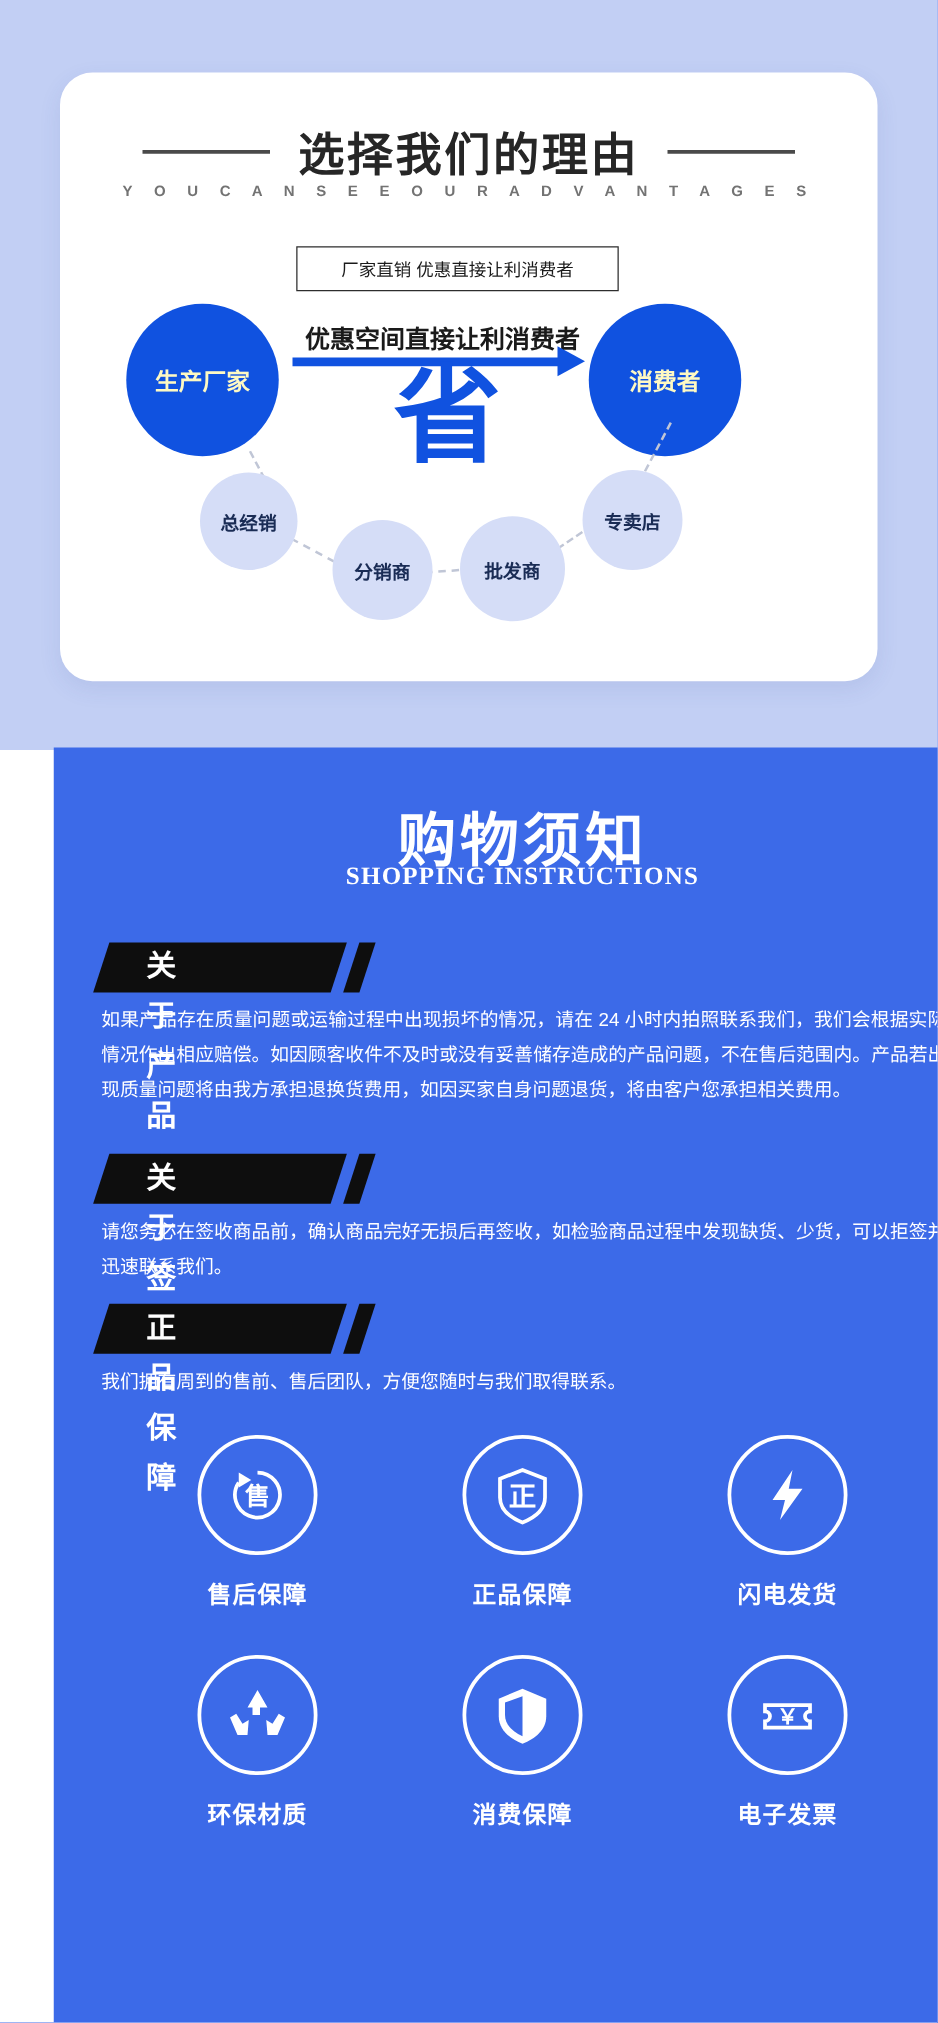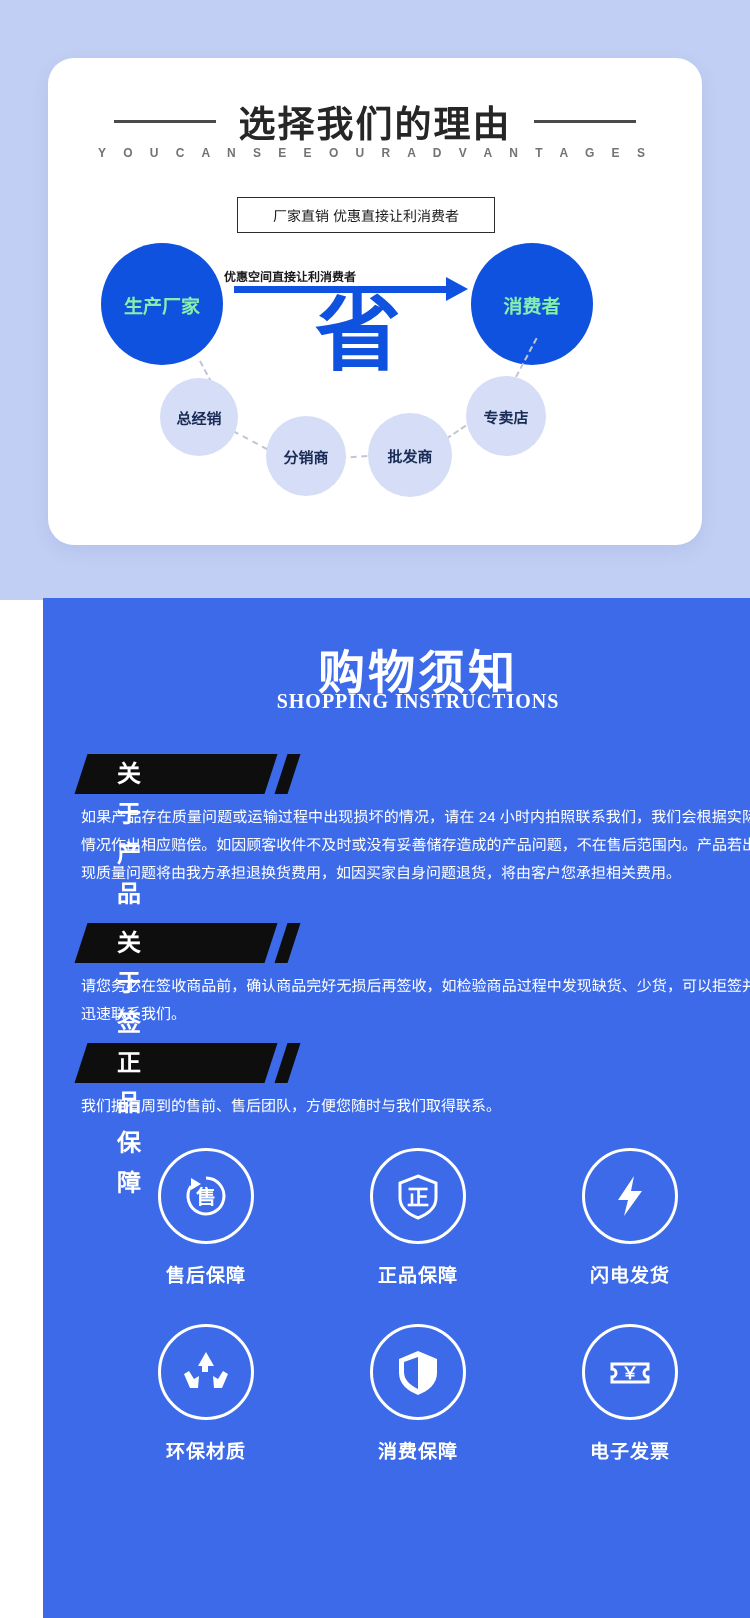--- a/index.html
+++ b/index.html
@@ -88,36 +88,37 @@
     color: #1a1a1a;
     font-weight: normal;
   }
 
   .node-big {
     position: absolute;
     width: 122px;
     height: 122px;
     border-radius: 50%;
     background: #1052e0;
-    color: #86efac;
+    color: #fef9c3;
     font-size: 19px;
     font-weight: bold;
     display: flex;
     align-items: center;
     justify-content: center;
   }
   .node-left { left: 53px; top: 185px; }
   .node-right { left: 423px; top: 185px; }
 
   .arrow-label {
     position: absolute;
     left: 176px;
-    top: 209px;
+    top: 197px;
     width: 260px;
-    font-size: 12px;
+    text-align: center;
+    font-size: 20px;
     font-weight: bold;
     color: #1a1a1a;
   }
   .arrow-line {
     position: absolute;
     left: 186px;
     top: 228px;
     width: 216px;
     height: 7px;
     background: #1052e0;

